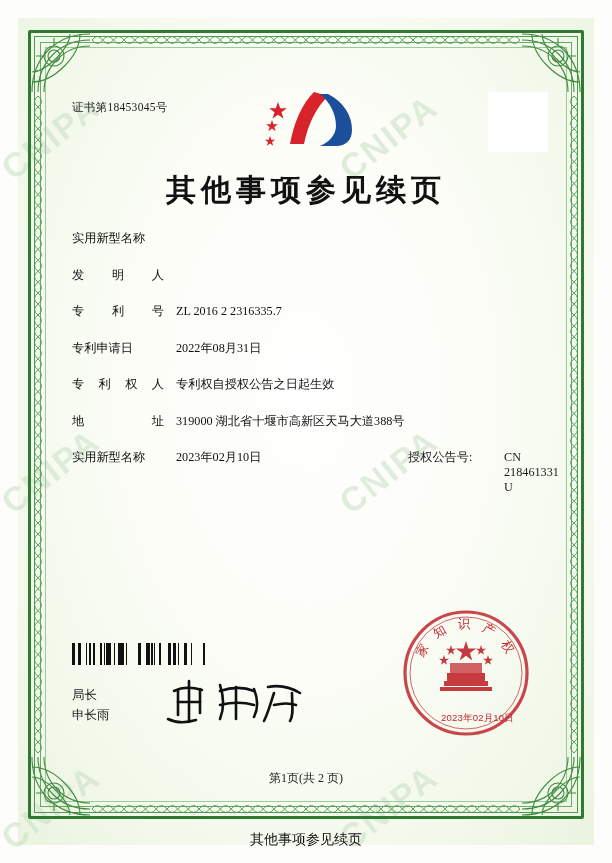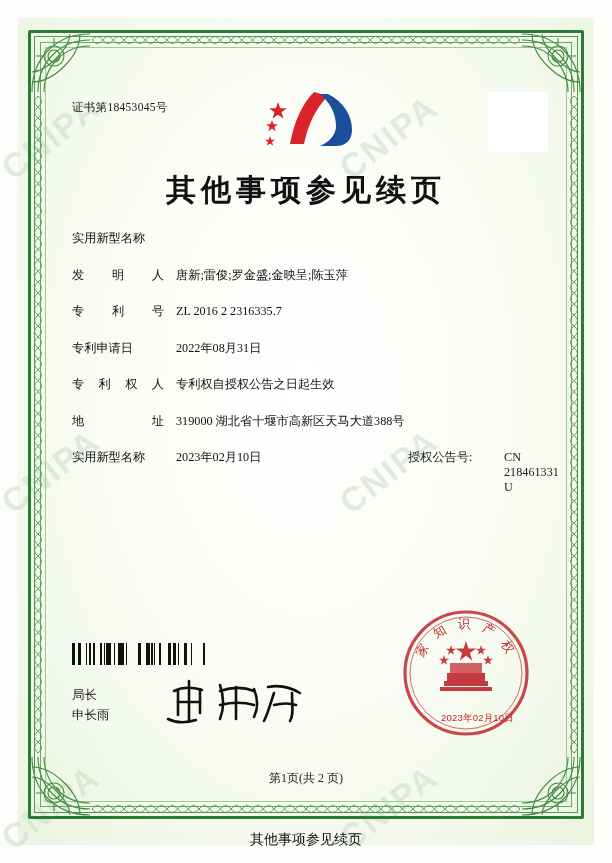--- a/index.html
+++ b/index.html
@@ -396,21 +396,20 @@
       <div class="field-row">
         <div class="field-label">实用新型名称</div>
       </div>
 
       <div class="field-row">
         <div class="field-label spaced">
           <span>发</span>
           <span>明</span>
           <span>人</span>
         </div>
-        <div class="field-value">唐新;雷俊;罗金盛;金映呈;陈玉萍</div>
       </div>
 
       <div class="field-row">
         <div class="field-label spaced">
           <span>专</span>
           <span>利</span>
           <span>号</span>
         </div>
         <div class="field-value">ZL 2016 2 2316335.7</div>
       </div>

